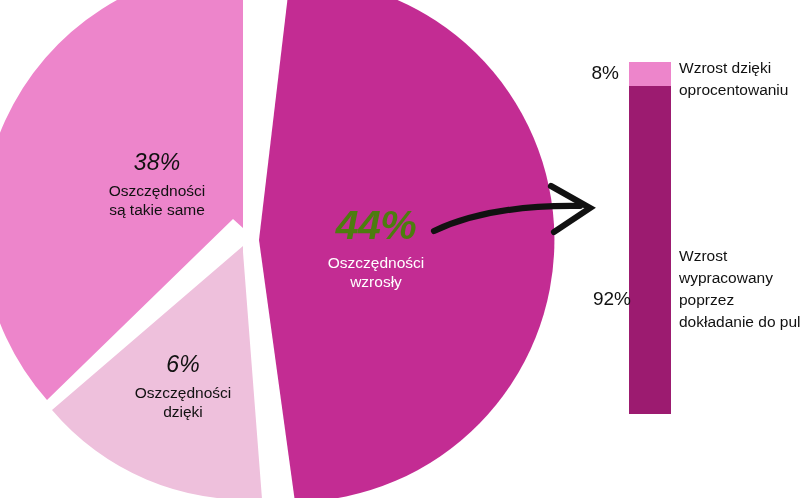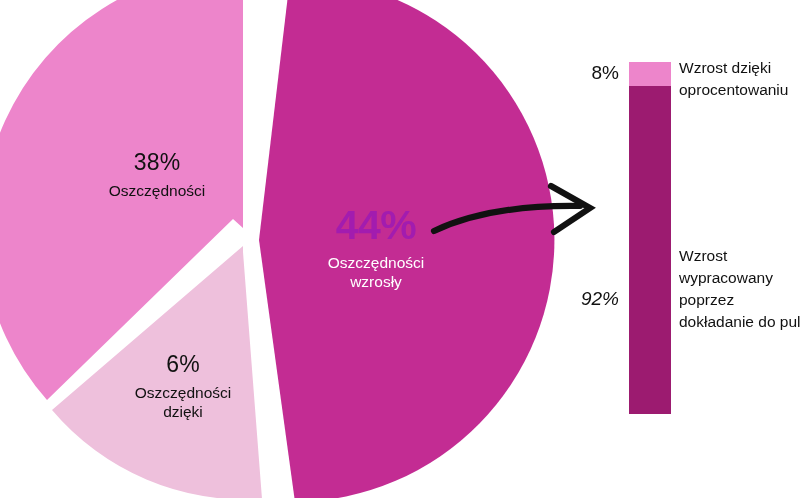--- a/index.html
+++ b/index.html
@@ -32,20 +32,21 @@
     position: absolute;
     z-index: 2;
     text-align: center;
     line-height: 1.25;
     pointer-events: none;
   }
   .pie-pct {
     font-size: 23px;
     color: #111111;
     letter-spacing: 0.2px;
+    font-style: italic;
   }
   .pie-desc {
     font-size: 15.5px;
     color: #111111;
     margin-top: 4px;
   }
 
   
   #label-same {
     left: 62px;
@@ -58,21 +59,21 @@
     top: 350px;
     width: 190px;
   }
   
   #label-up {
     left: 276px;
     top: 205px;
     width: 200px;
   }
   #label-up .pie-pct {
-    color: #a21caf;
+    color: #4d7c0f;
     font-size: 41px;
     font-weight: bold;
     letter-spacing: -0.5px;
     line-height: 1.0;
   }
   #label-up .pie-desc {
     color: #ffffff;
     font-size: 15.5px;
     margin-top: 7px;
   }
@@ -97,23 +98,22 @@
     font-size: 19px;
     color: #111111;
     text-align: right;
     width: 110px;
   }
   #pct-top {
     left: 509px;
     top: 62px;
   }
   #pct-bottom {
-    left: 509px;
+    left: 521px;
     top: 288px;
-    font-style: italic;
   }
 
   .bar-desc {
     position: absolute;
     z-index: 2;
     left: 679px;
     font-size: 15.5px;
     color: #111111;
     line-height: 1.42;
     width: 125px;
@@ -143,20 +143,21 @@
     <path fill="#C32C93" d="M 259 240
              L 290 -22
              A 262 262 0 0 1 295 502
              Z"></path>
   </svg>
 
   <div class="pie-label" id="label-same">
     <div class="pie-pct">38%</div>
     <div class="pie-desc">
       <span>Oszczędności</span><br>
+      <span>są takie same</span>
     </div>
   </div>
 
   <div class="pie-label" id="label-down">
     <div class="pie-pct">6%</div>
     <div class="pie-desc">
       <span>Oszczędności</span><br>
       <span>dzięki</span>
     </div>
   </div>

